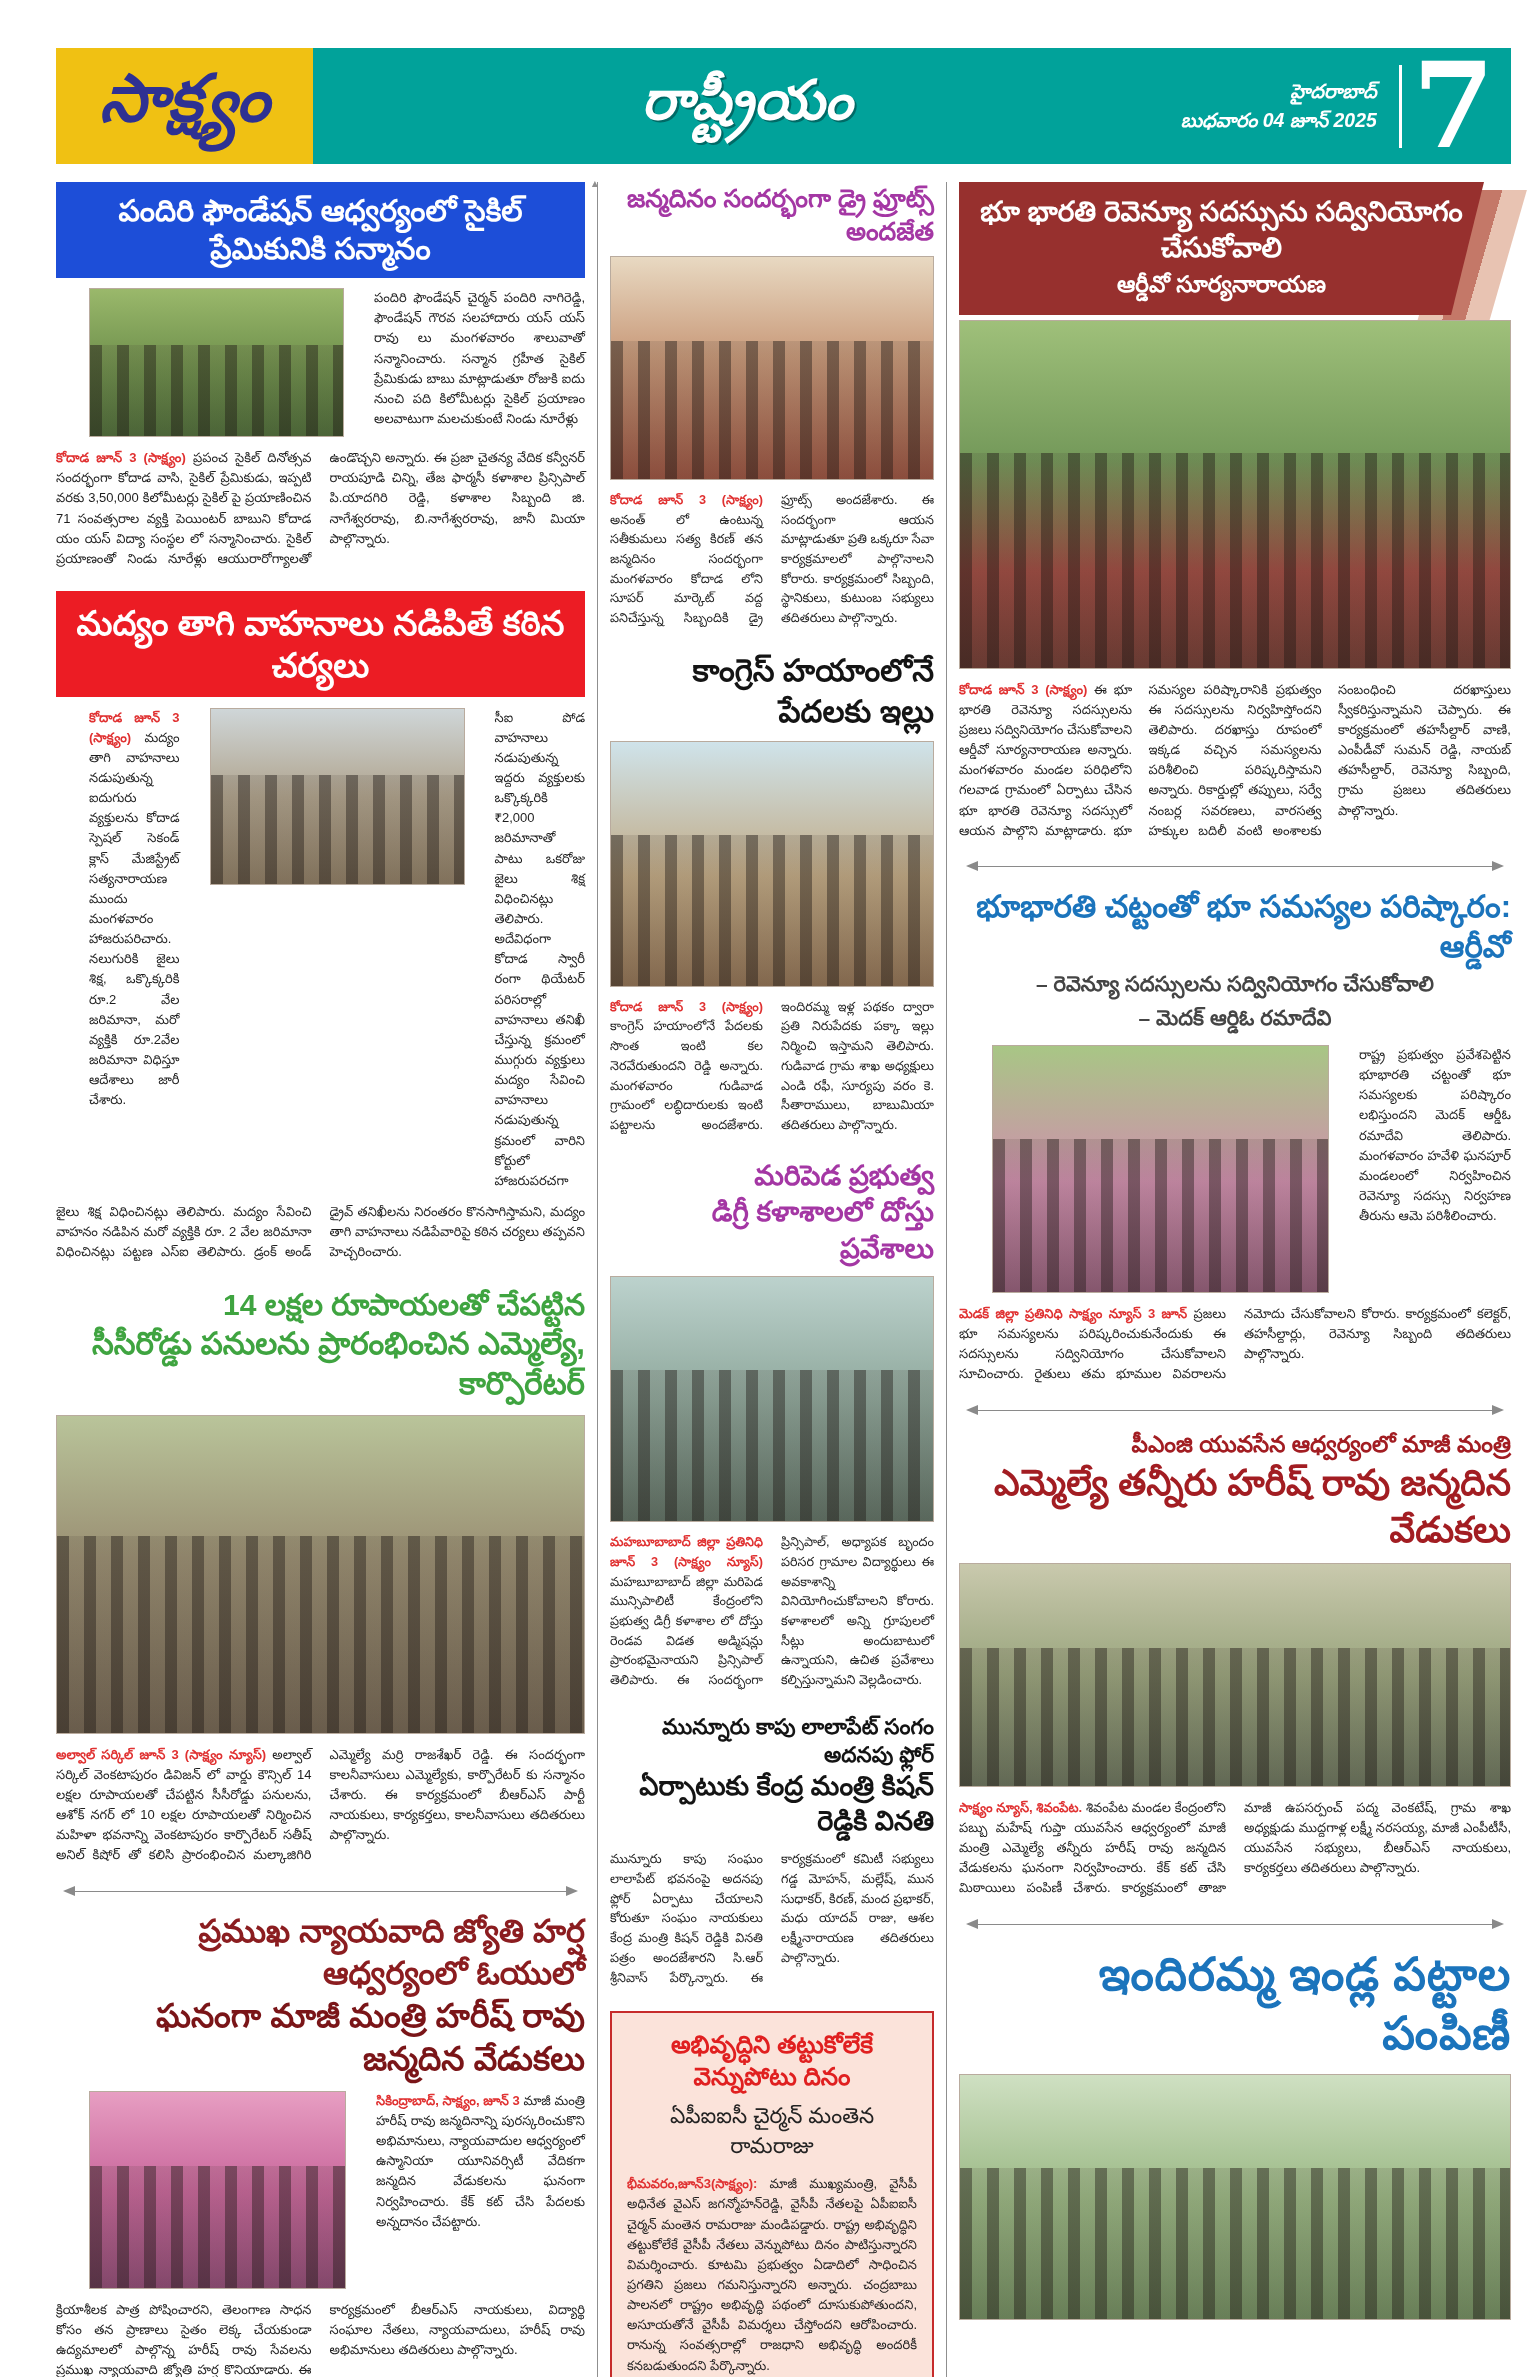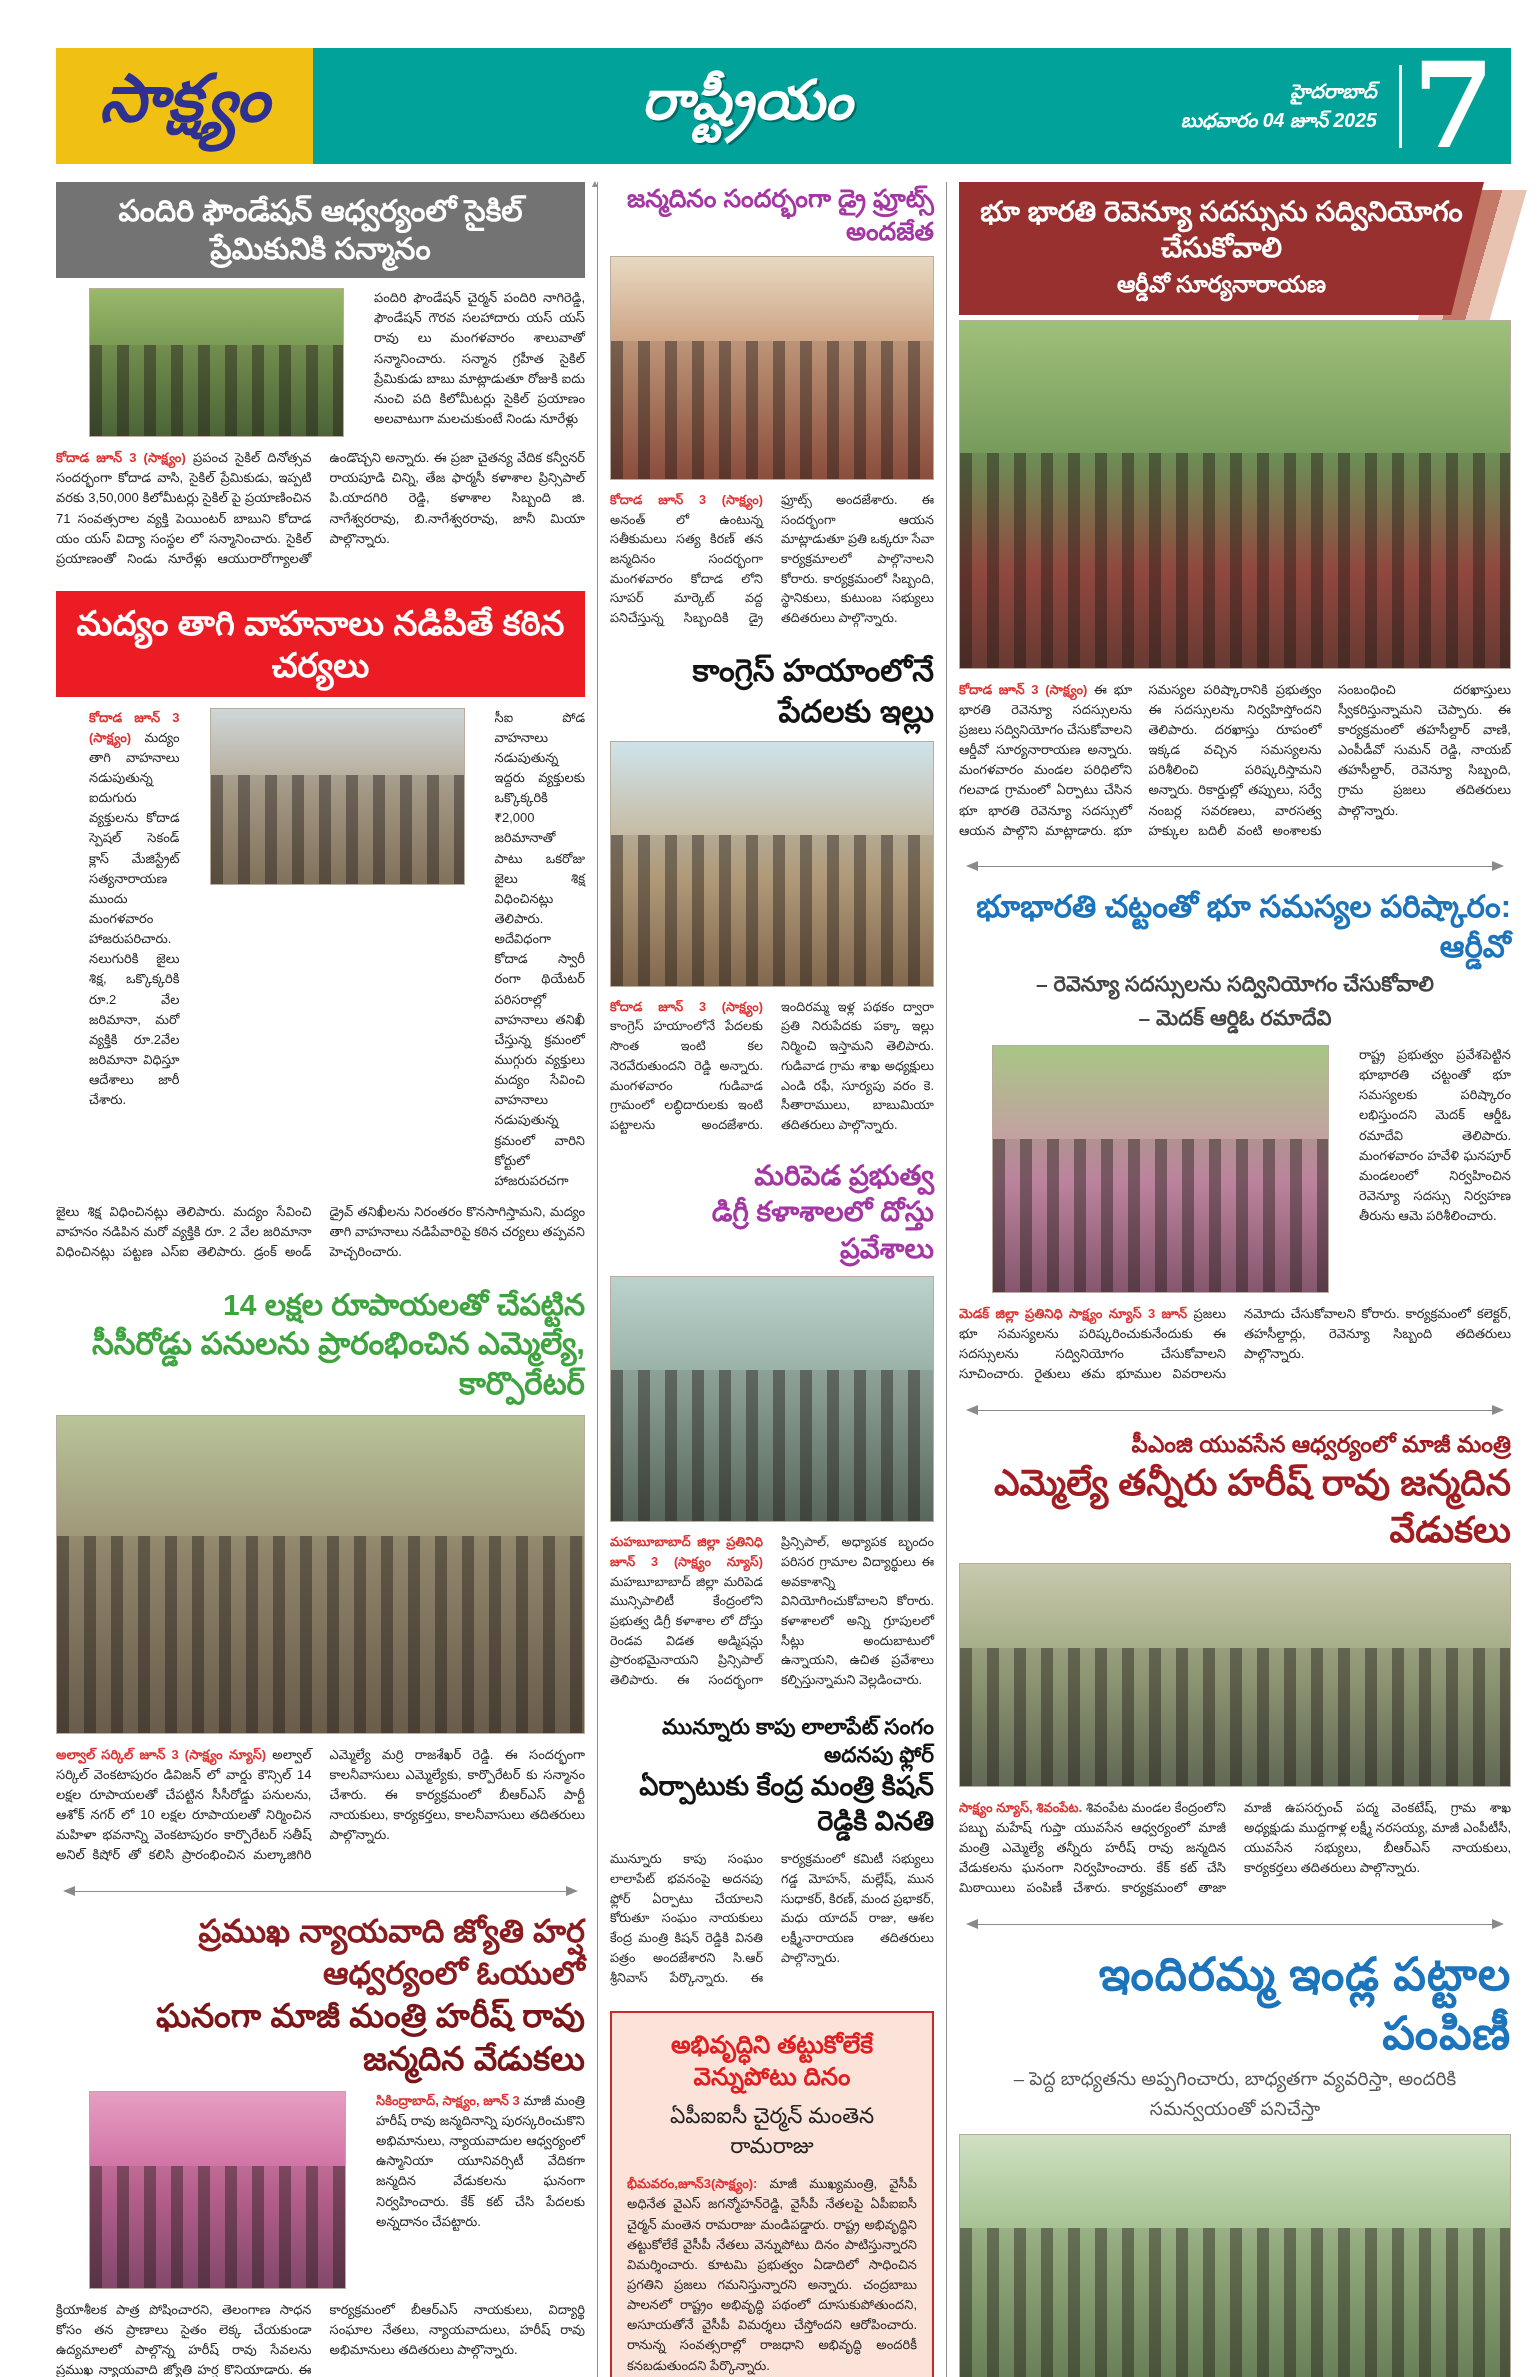--- a/index.html
+++ b/index.html
@@ -22,21 +22,21 @@
   .col-left  { width:541px; padding-right:12px; }
   .col-mid   { width:350px; padding:0 12px; border-left:1.5px solid #8f8f8f; border-right:1.5px solid #8f8f8f; position:relative; }
   .col-mid::before { content:"▲"; position:absolute; top:-4.5px; left:-8.2px; color:#8f8f8f; font-size:10.4px; }
   .col-mid::after  { content:"▼"; position:absolute; bottom:-3px; left:-8.2px; color:#8f8f8f; font-size:10.4px; }
   .col-right { flex:1; padding-left:12px; }
 
   article { margin-bottom:22.4px; }
 
   
   .headbar { color:#fff; font-weight:bold; text-align:center; padding:10.4px 7.5px; line-height:1.25; }
-  .headbar.blue { background:#737373; font-size:30px; }
+  .headbar.blue { background:#1d4ed8; font-size:30px; }
   .headbar.red  { background:#EC1C24; font-size:34px; }
   .head-center { text-align:right; font-weight:bold; line-height:1.3; }
   .green1 { color:#3FA440; font-size:30px; }
   .green2 { color:#3FA440; font-size:31px; }
   .maroon1 { color:#8B1D20; font-size:32px; }
   .maroon2 { color:#7A1518; font-size:33px; }
   .black1 { color:#141414; font-size:26px; }
   .black2 { color:#141414; font-size:30px; }
   .purple1 { color:#A437A4; font-size:25px; }
   .purple2 { color:#A437A4; font-size:28px; }
@@ -280,21 +280,20 @@
           <span class="byline">సాక్ష్యం న్యూస్, శివంపేట.</span>
           <span>శివంపేట మండల కేంద్రంలోని పబ్బు మహేష్ గుప్తా యువసేన ఆధ్వర్యంలో మాజీ మంత్రి ఎమ్మెల్యే తన్నీరు హరీష్ రావు జన్మదిన వేడుకలను ఘనంగా నిర్వహించారు. కేక్ కట్ చేసి మిఠాయిలు పంపిణీ చేశారు.</span>
           <span>కార్యక్రమంలో తాజా మాజీ ఉపసర్పంచ్ పద్మ వెంకటేష్, గ్రామ శాఖ అధ్యక్షుడు ముద్దగాళ్ల లక్ష్మీ నరసయ్య, మాజీ ఎంపీటీసీ, యువసేన సభ్యులు, బీఆర్ఎస్ నాయకులు, కార్యకర్తలు తదితరులు పాల్గొన్నారు.</span>
         </p>
       </article>
 
       <div class="rule-arrow"></div>
 
       <article>
         <h2 class="head-center bluehead-big">ఇందిరమ్మ ఇండ్ల పట్టాల పంపిణీ</h2>
-        <div class="subgrey small">– పెద్ద బాధ్యతను అప్పగించారు, బాధ్యతగా వ్యవరిస్తా, అందరికి సమన్వయంతో పనిచేస్తా</div>
         <div class="photo ph-r4a" style="margin-top:10.4px;"></div>
 
       </article>
 
     </section>
   </main>
 
 </div>
 
 

